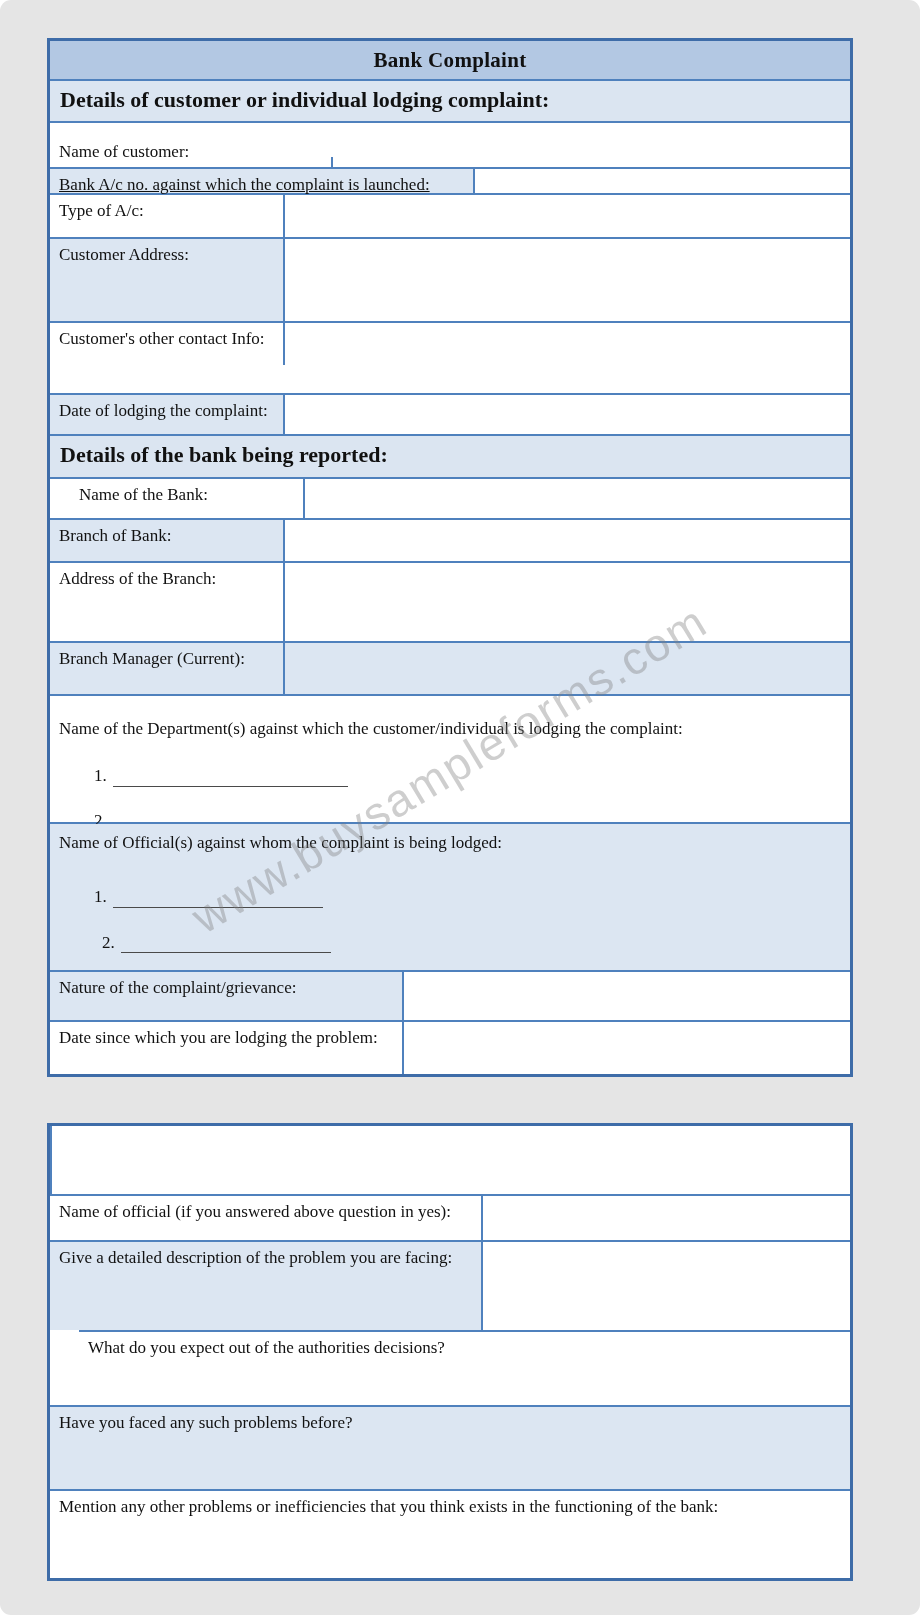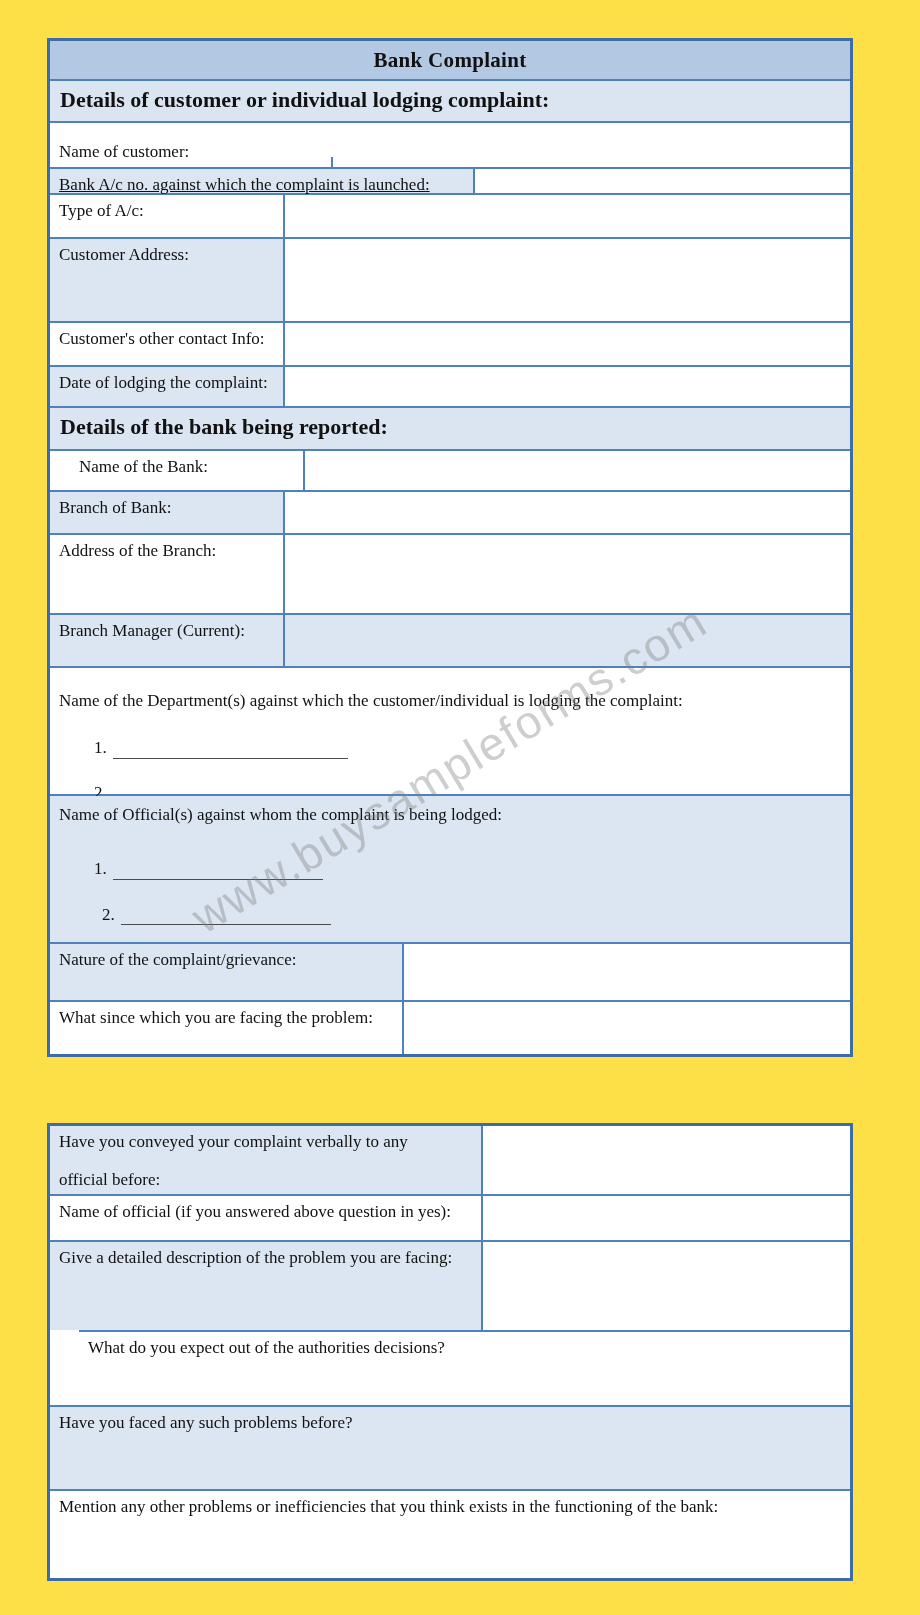--- a/index.html
+++ b/index.html
@@ -11,21 +11,21 @@
     --ink:#111111;
   }
   *{box-sizing:border-box;margin:0;padding:0;}
   html,body{background:#ffffff;}
   body{
     width:920px;height:1615px;position:relative;
     font-family:"Liberation Serif","DejaVu Serif",serif;
     color:var(--ink);
     overflow:hidden;
   }
-  .page{position:relative;width:920px;height:1615px;background:#fde047;}
+  .page{position:relative;width:920px;height:1615px;background:#e5e5e5;border-radius:11px;}
 
   .tbl{
     position:absolute;left:47px;width:806px;
     border:3px solid var(--outer-border);
     background:#fff;
   }
   .row{display:flex;border-top:2px solid var(--border);}
   .row:first-child{border-top:none;}
 
   .cell{padding:5px 9px;font-size:17px;line-height:1.25;}
@@ -105,21 +105,21 @@
     <div class="row" style="height:84px;justify-content:center;">
       <div class="cell lbl c3">Customer Address:</div>
       <div class="cell val"></div>
     </div>
 
     <div class="row" style="height:44px;">
       <div class="cell lbl white c3">Customer's other contact Info:</div>
       <div class="cell val"></div>
     </div>
 
-    <div class="row" style="height:41px;">
+    <div class="row" style="height:41px;margin-top:28px;">
       <div class="cell lbl c3">Date of lodging the complaint:</div>
       <div class="cell val"></div>
     </div>
 
     <div class="row section-row" style="height:43px;">
       <span class="s">Details of the bank being reported:</span>
     </div>
 
     <div class="row" style="height:41px;padding-left:20px;">
       <div class="cell lbl white c3">Name of the Bank:</div>
@@ -162,39 +162,35 @@
           <span class="n">1.</span>
           <span class="blank b2"></span>
         </div>
         <div class="numbered" style="margin-top:24px;margin-left:43px;">
           <span class="n">2.</span>
           <span class="blank b2"></span>
         </div>
       </div>
     </div>
 
-    <div class="row" style="height:58px;">
+    <div class="row" style="height:50px;">
       <div class="cell lbl c4">Nature of the complaint/grievance:</div>
       <div class="cell val"></div>
     </div>
 
     <div class="row" style="height:54px;">
-      <div class="cell lbl white c4">What since which you are facing the problem:</div>
+      <div class="cell lbl white c4">Date since which you are lodging the problem:</div>
       <div class="cell val"></div>
     </div>
 
   </div>
 
   <div class="tbl" style="top:1123px;">
 
     <div class="row" style="height:68px;">
-      <div class="cell lbl c5 two-line">
-        <div>Have you conveyed your complaint verbally to any</div>
-        <div class="l2">official before:</div>
-      </div>
       <div class="cell val"></div>
     </div>
 
     <div class="row" style="height:46px;">
       <div class="cell lbl white c5">Name of official (if you answered above question in yes):</div>
       <div class="cell val"></div>
     </div>
 
     <div class="row" style="height:90px;">
       <div class="cell lbl c5">Give a detailed description of the problem you are facing:</div>

